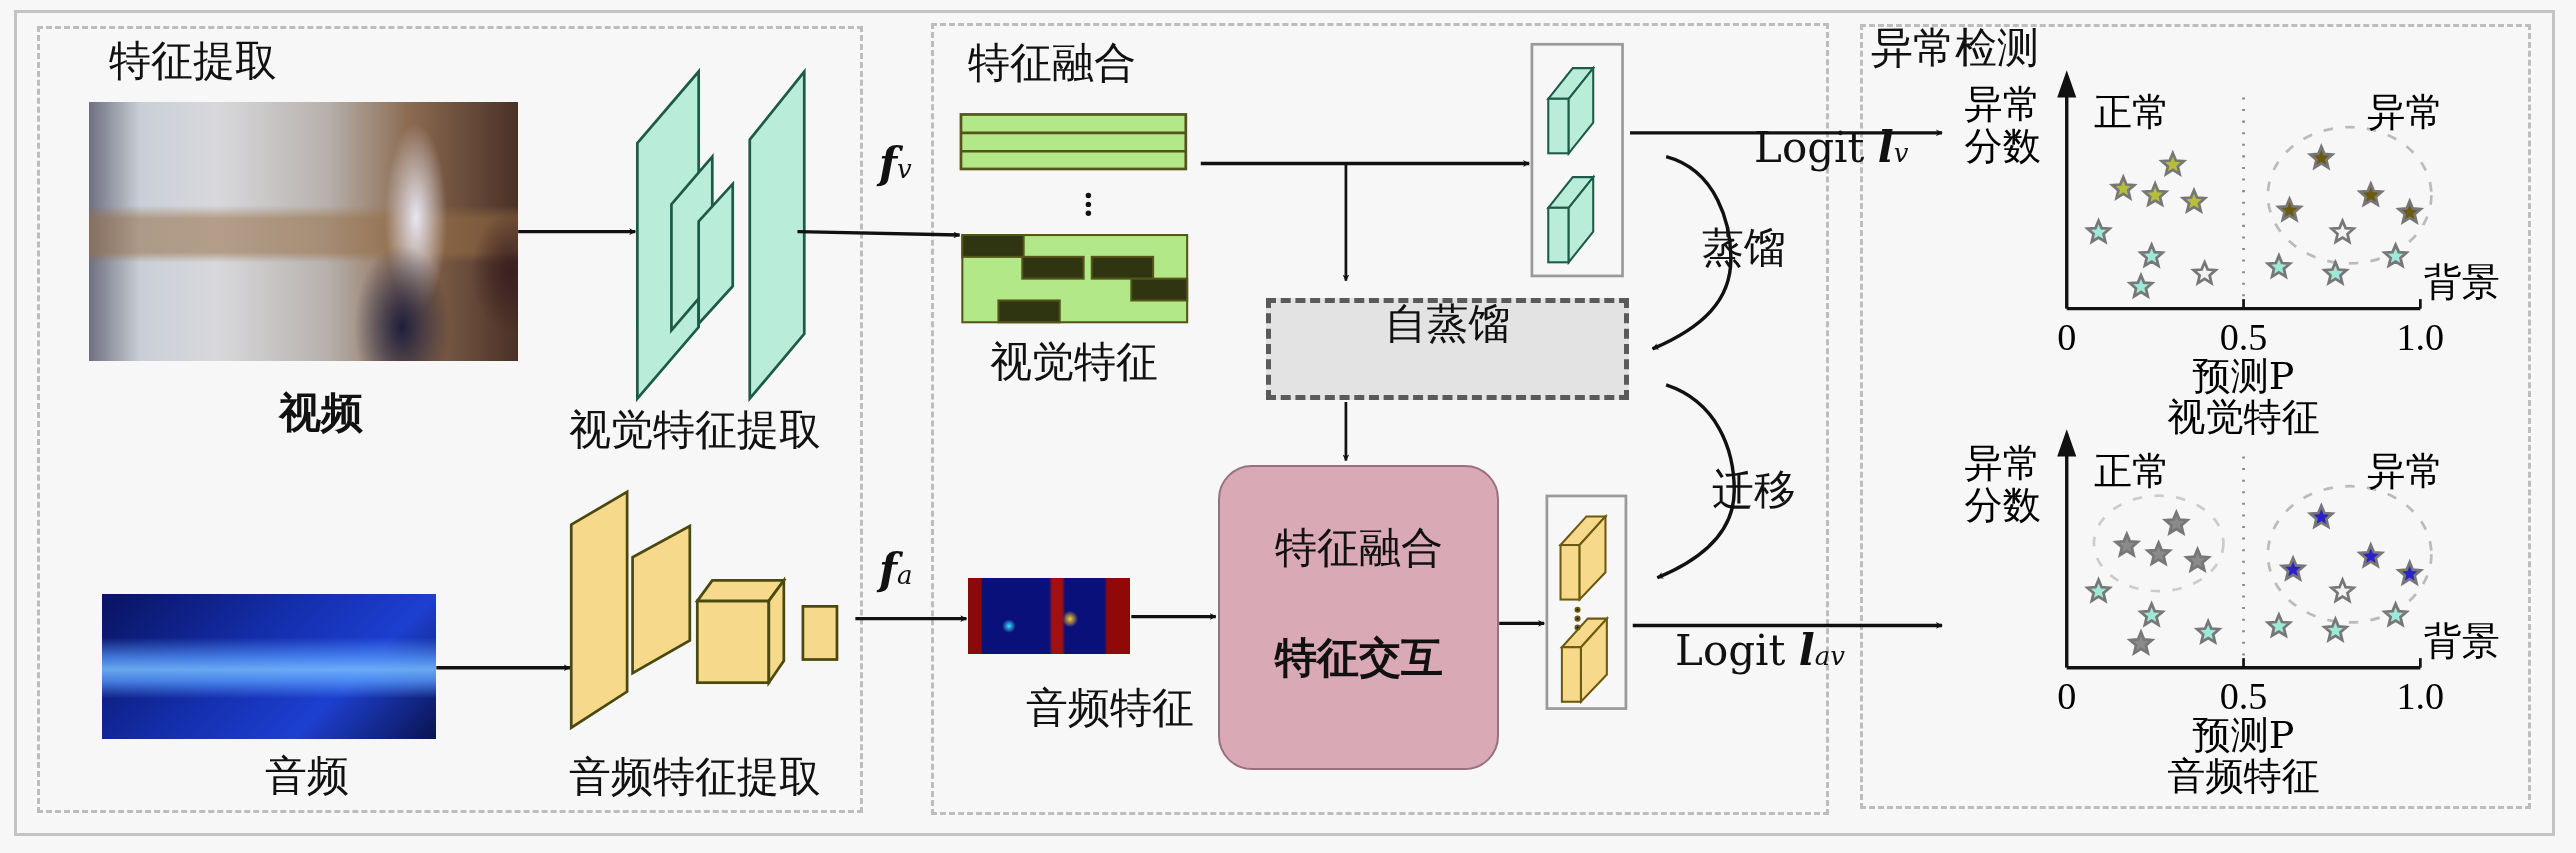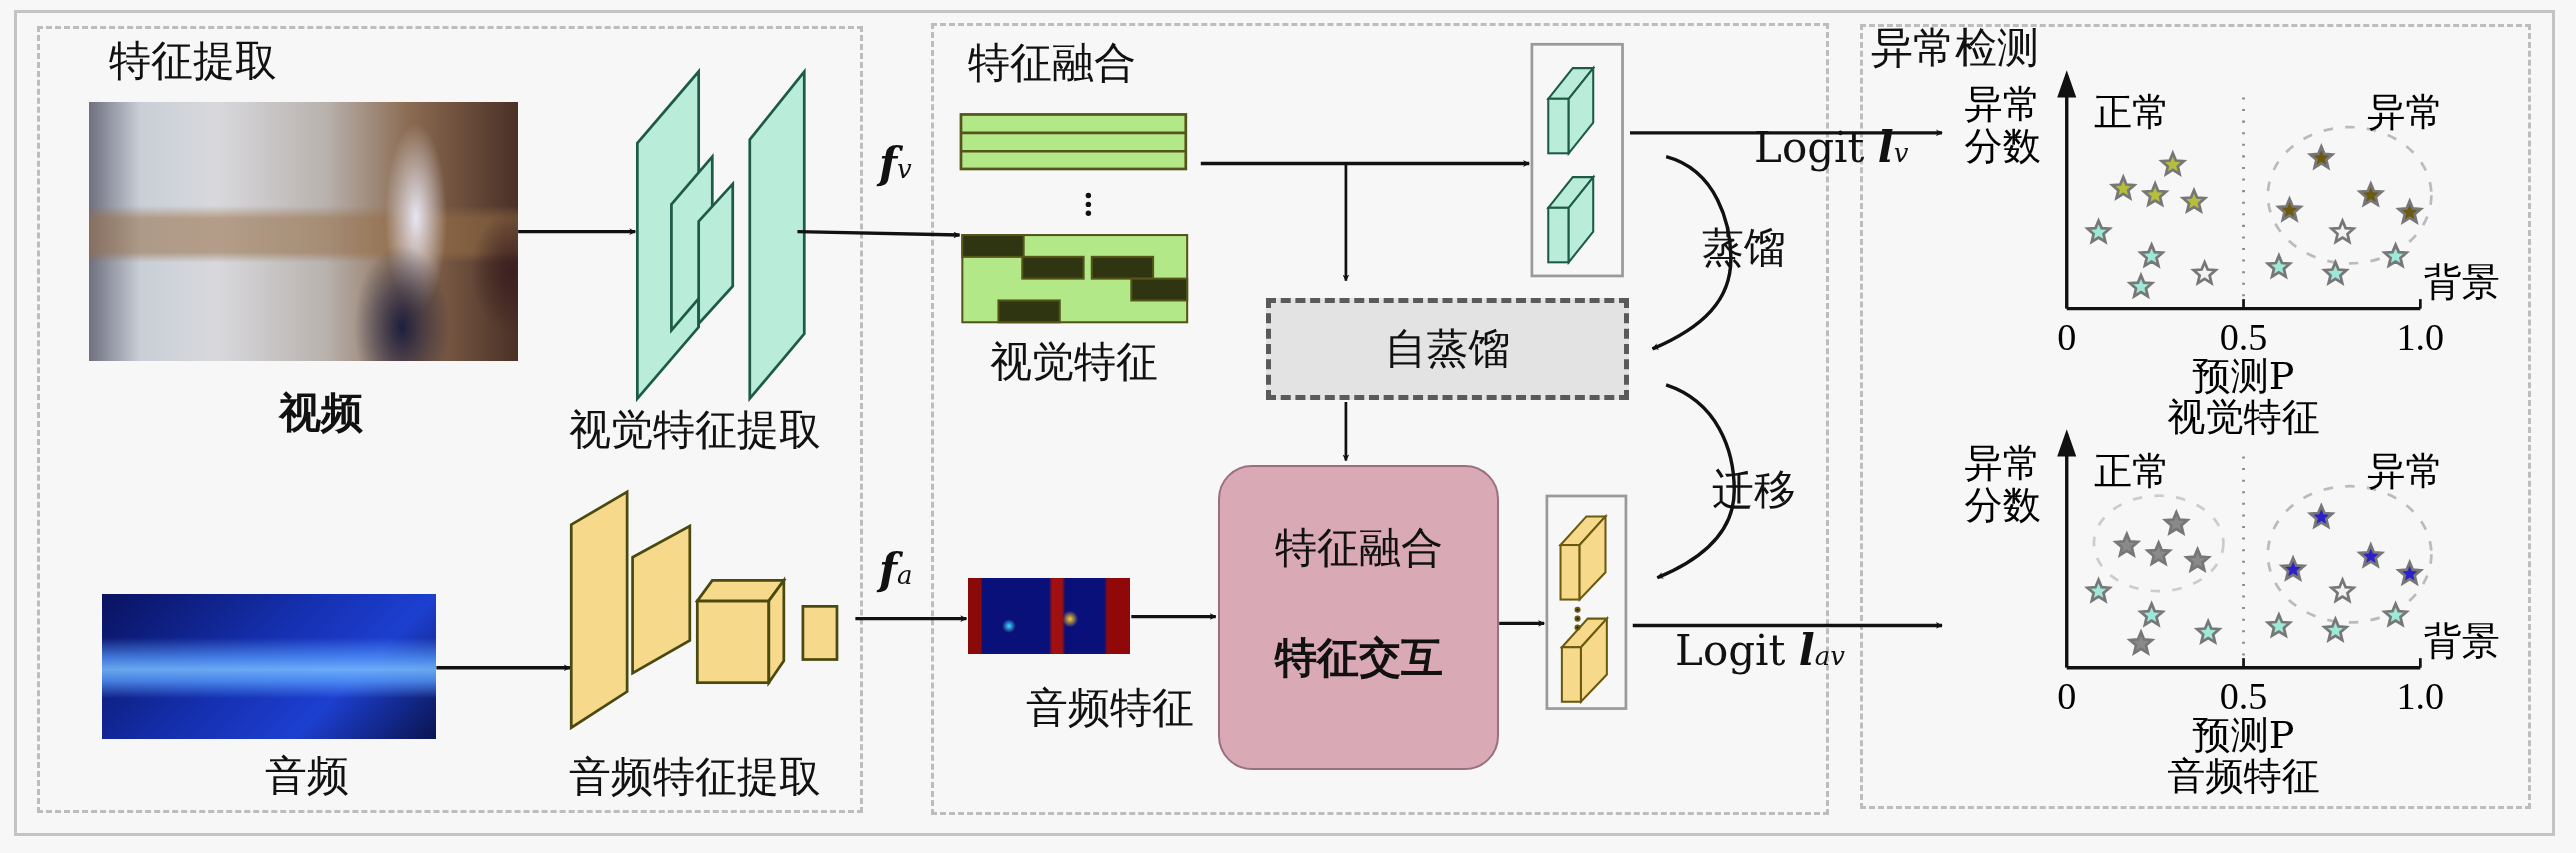--- a/index.html
+++ b/index.html
@@ -22,21 +22,21 @@
     background:
       linear-gradient(180deg,transparent 30%,rgba(90,160,255,.75) 45%,rgba(120,190,255,.85) 52%,rgba(90,160,255,.75) 60%,transparent 72%),
       linear-gradient(135deg,#0a1360 0,#1530b0 45%,#1d3fd0 70%,#0a1450 100%);}
   .audio-feat{position:absolute;left:968px;top:578px;width:162px;height:76px;
     background:
       linear-gradient(90deg,#8a0a0a 0,#8a0a0a 8%,transparent 9%,transparent 50%,#a01010 52%,#a01010 58%,transparent 60%,transparent 84%,#900808 86%,#900808 100%),
       radial-gradient(circle 6.8px at 41px 48px,#40e0ff 0,transparent 100%),
       radial-gradient(circle 8.2px at 102px 41px,#ffcf30 0,transparent 100%),
       #0a107a;}
   .selfdistill{position:absolute;left:1266px;top:298px;width:363px;height:102px;background:#e3e3e3;
-    border:5.5px dashed #5a5a5a;box-sizing:border-box;display:flex;align-items:center;justify-content:center;}
+    border:5.5px dashed #5a5a5a;box-sizing:border-box;display:flex;align-items:flex-start;justify-content:center;}
   .fusion{position:absolute;left:1218px;top:465px;width:281px;height:305px;background:#d9a9b6;
     border:2.7px solid #9a7080;border-radius:34px;box-sizing:border-box;}
 </style>
 </head>
 <body>
 
 <div id="stage">
   <div class="frame"></div>
   <div class="panel" style="left:37px;top:26px;width:826px;height:787px;"></div>
   <div class="panel" style="left:931px;top:22.5px;width:898px;height:792px;"></div>

